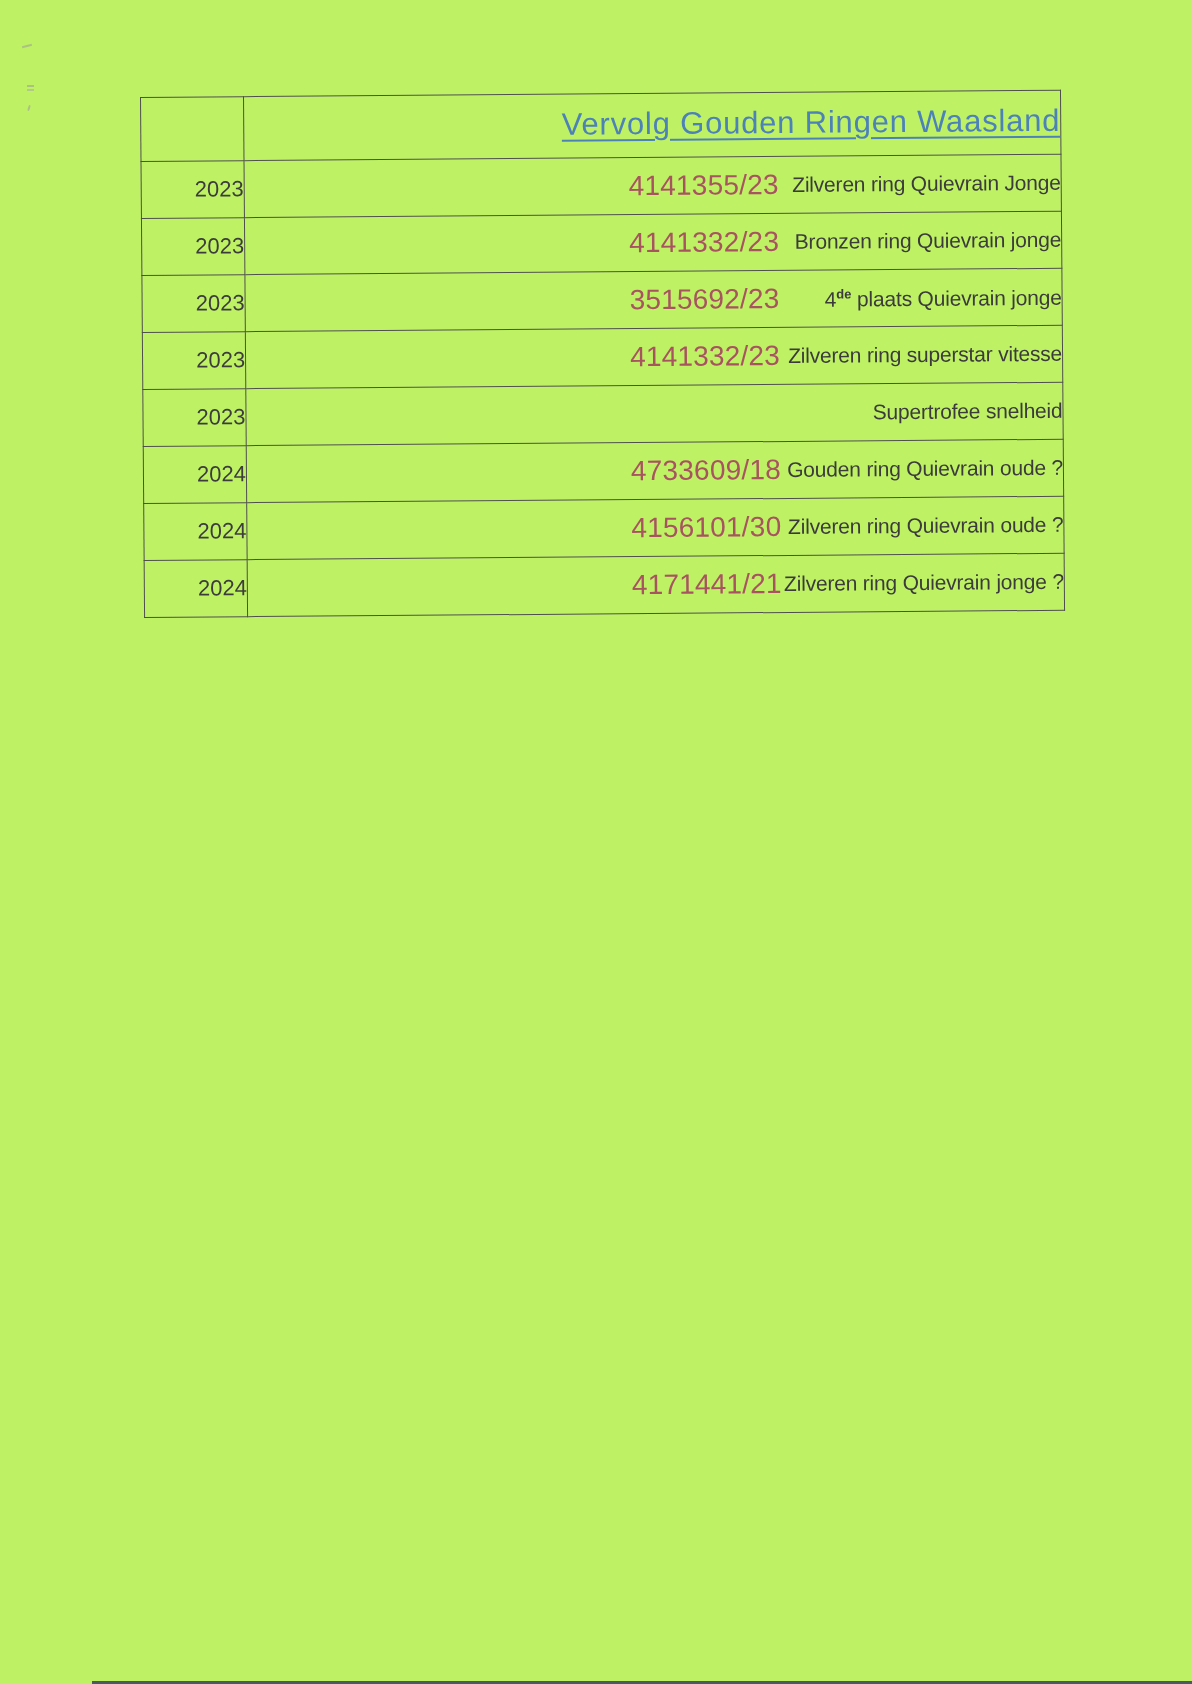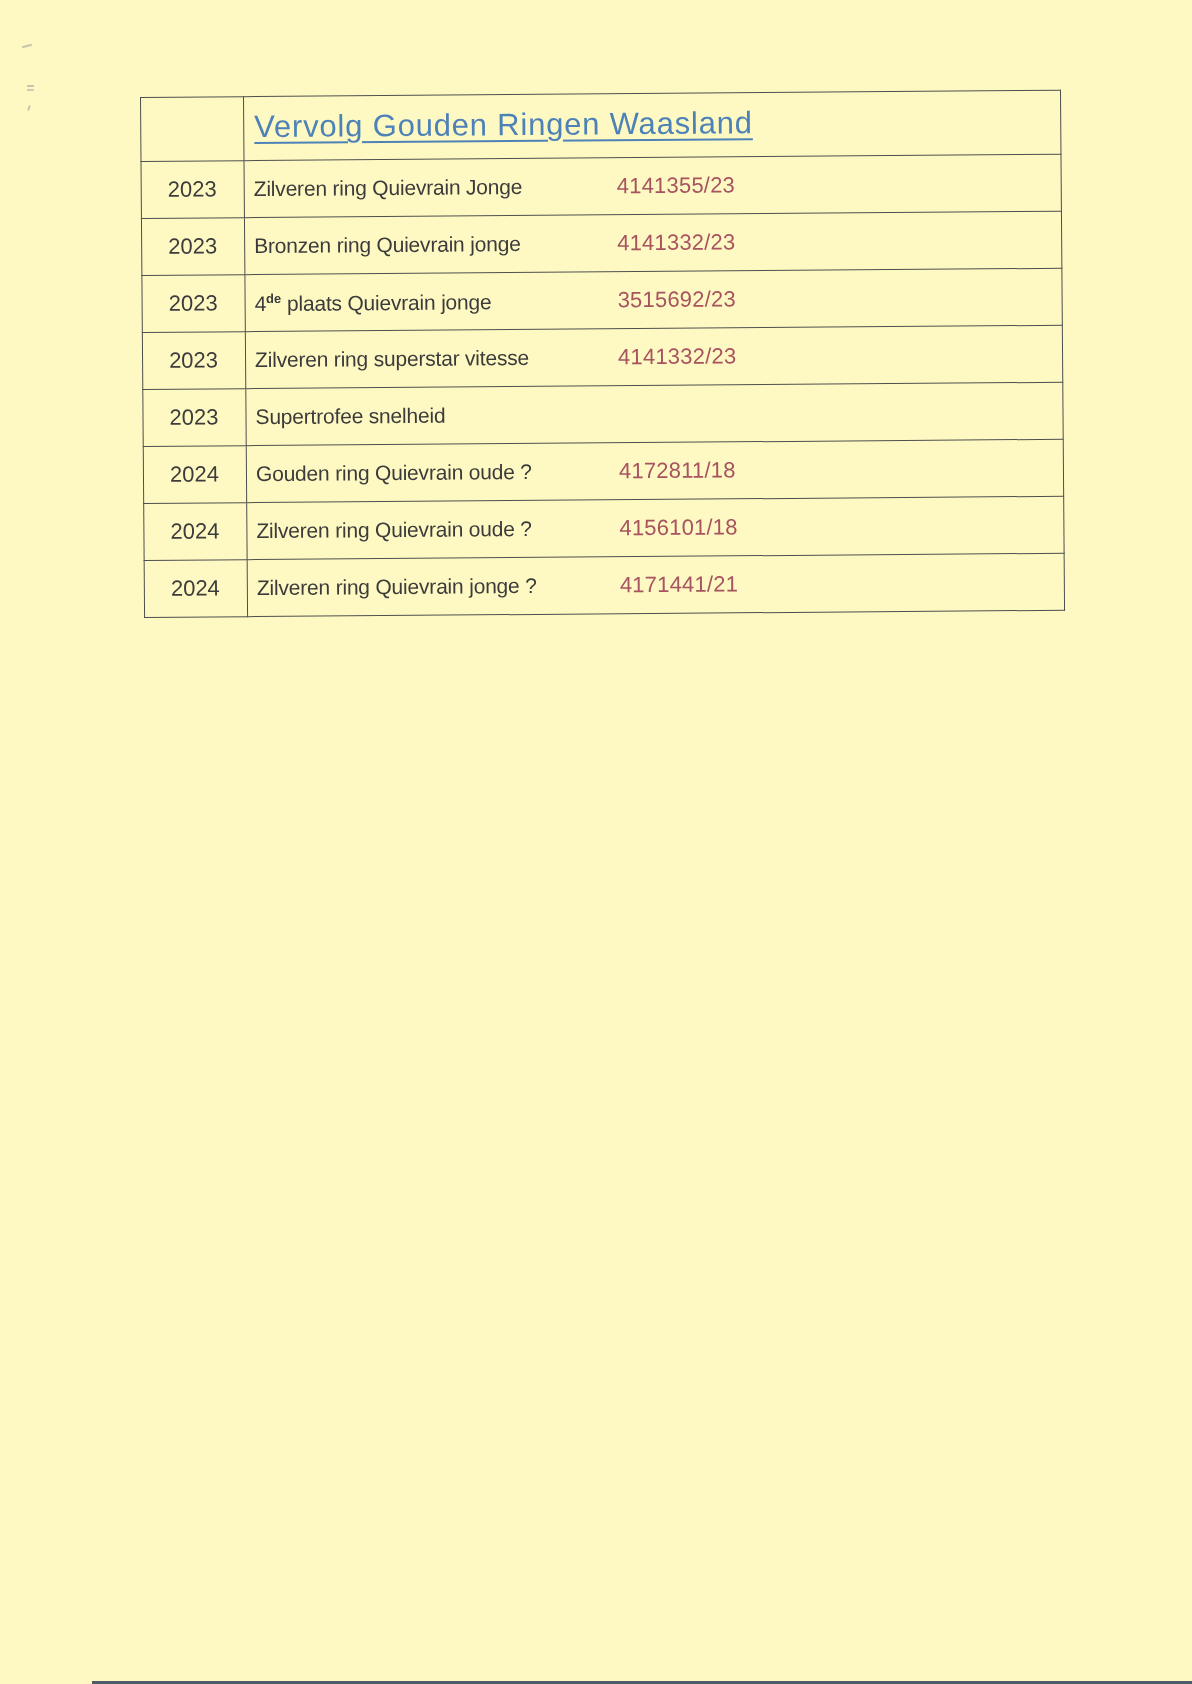--- a/index.html
+++ b/index.html
@@ -9,21 +9,22 @@
     height: 1684px;
     background: #fdfdfc;
     font-family: "Liberation Sans", sans-serif;
     overflow: hidden;
     position: relative;
   }
 
   .page {
     position: absolute;
     inset: 0;
-    background: #fef9c3;
+    background: #bef264;
+    text-align: right;
   }
 
   
   .artifact { position: absolute; background: #9a9a9a; opacity: .55; }
   .artifact.a1 { left: 22px; top: 45px;  width: 10px; height: 2px; transform: rotate(-14deg); }
   .artifact.a2 { left: 27px; top: 85px;  width: 7px;  height: 1.5px; box-shadow: 0 4px 0 #a8a8a8; }
   .artifact.a3 { left: 28px; top: 105px; width: 2px;  height: 6px; transform: rotate(18deg); border-radius: 40%; }
 
   
   .table-wrap {
@@ -79,24 +80,24 @@
     font-size: 21px;
     color: #3b3b3b;
   }
 
   .desc { letter-spacing: -0.2px; white-space: nowrap; }
   .desc sup { font-size: 13px; letter-spacing: 0; font-weight: bold; }
   .desc sup:empty { display: none; }
 
   .ring-number {
     position: absolute;
-    left: 372px;
+    left: 384px;
     top: 50%;
     transform: translateY(-50%);
-    font-size: 22px;
+    font-size: 28px;
     letter-spacing: 0.2px;
     color: var(--number-color, #a85360);
     white-space: nowrap;
   }
 
   
   .prize-table tr.data-row td { border-top-color: #575757; }
   .prize-table tr.data-row:nth-child(odd) td { border-top-color: #4a4a4a; }
 
   
@@ -183,31 +184,31 @@
       <span class="ring-number"></span>
     </td>
   </tr>
 
   <tr class="data-row">
     <td class="year-cell">
       <span>2024</span>
     </td>
     <td class="content-cell">
       <span class="desc"><span>Gouden ring Quievrain oude ?</span><span></span></span>
-      <span class="ring-number">4172811/18</span>
+      <span class="ring-number">4733609/18</span>
     </td>
   </tr>
 
   <tr class="data-row">
     <td class="year-cell">
       <span>2024</span>
     </td>
     <td class="content-cell">
       <span class="desc"><span>Zilveren ring Quievrain oude ?</span><span></span></span>
-      <span class="ring-number">4156101/18</span>
+      <span class="ring-number">4156101/30</span>
     </td>
   </tr>
 
   <tr class="data-row">
     <td class="year-cell">
       <span>2024</span>
     </td>
     <td class="content-cell">
       <span class="desc"><span>Zilveren ring Quievrain jonge ?</span><span></span></span>
       <span class="ring-number">4171441/21</span>

